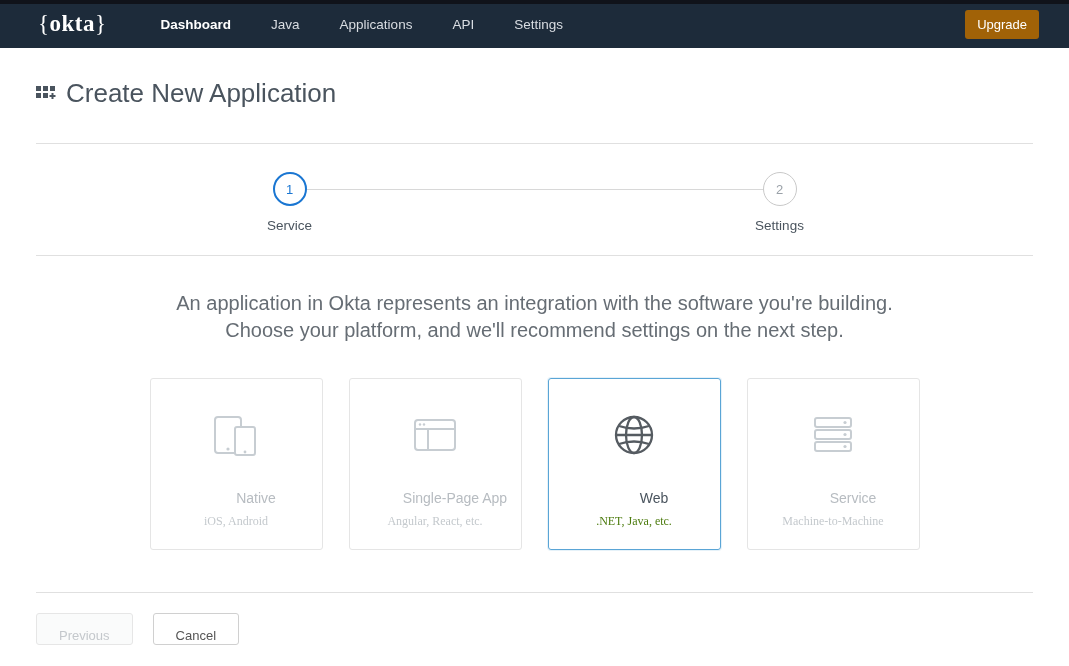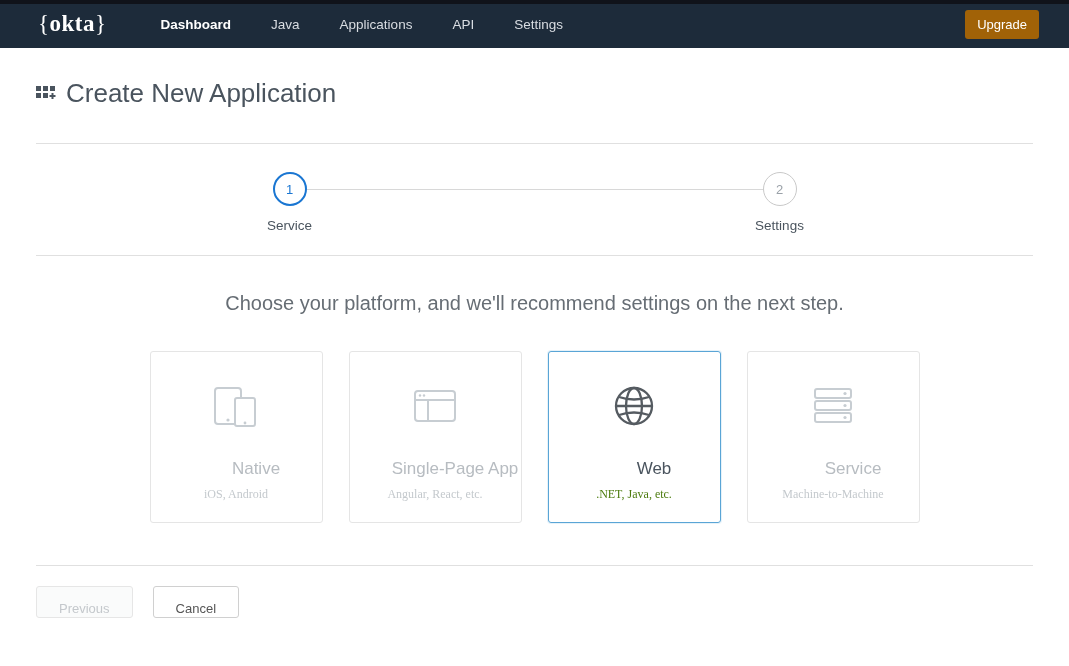--- a/index.html
+++ b/index.html
@@ -152,21 +152,21 @@
     box-shadow: 0 0 0 1px rgba(90,165,214,0.15);
   }
   .card-icon {
     flex: 1;
     display: flex;
     align-items: center;
     justify-content: center;
     width: 100%;
   }
   .card-title {
-    font-size: 17px;
+    font-size: 14px;
     color: #b7bcc1;
     margin-bottom: 8px;
     margin-left: 40px;
   }
   .card.selected .card-title { color: #4a545e; }
   .card-subtitle {
     font-size: 12px;
     color: #c4c9cd;
     font-family: Liberation Serif, serif;
   }
@@ -250,20 +250,21 @@
         <div class="step-label">Service</div>
       </div>
       <div class="step">
         <div class="step-circle">2</div>
         <div class="step-label">Settings</div>
       </div>
     </div>
   </div>
 
   <div class="intro-text">
+    <div>An application in Okta represents an integration with the software you're building.</div>
     <div>Choose your platform, and we'll recommend settings on the next step.</div>
   </div>
 
   <div class="cards">
 
     <div class="card">
       <div class="card-icon">
         <svg width="50" height="44" viewBox="0 0 50 44">
           <rect x="4" y="4" width="26" height="36" rx="3" fill="none" stroke="#c7cdd2" stroke-width="2"></rect>
           <circle cx="17" cy="36" r="1.6" fill="#c7cdd2"></circle>

